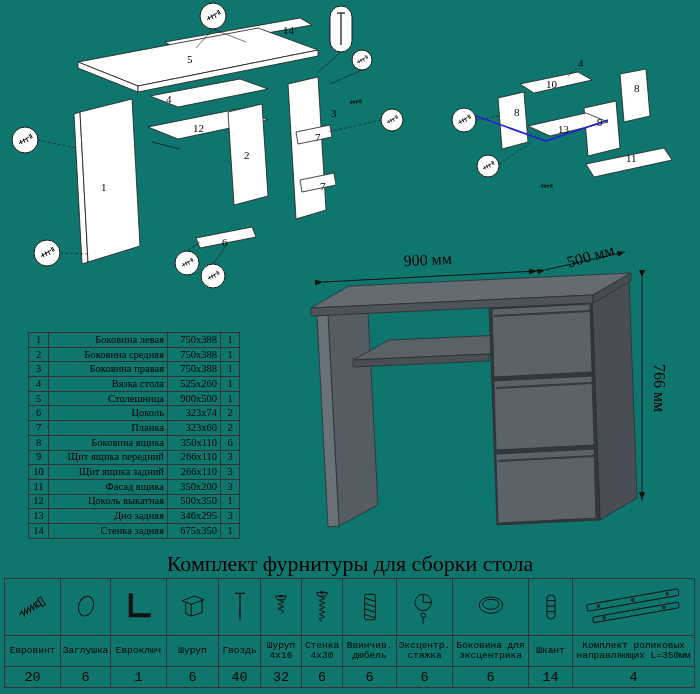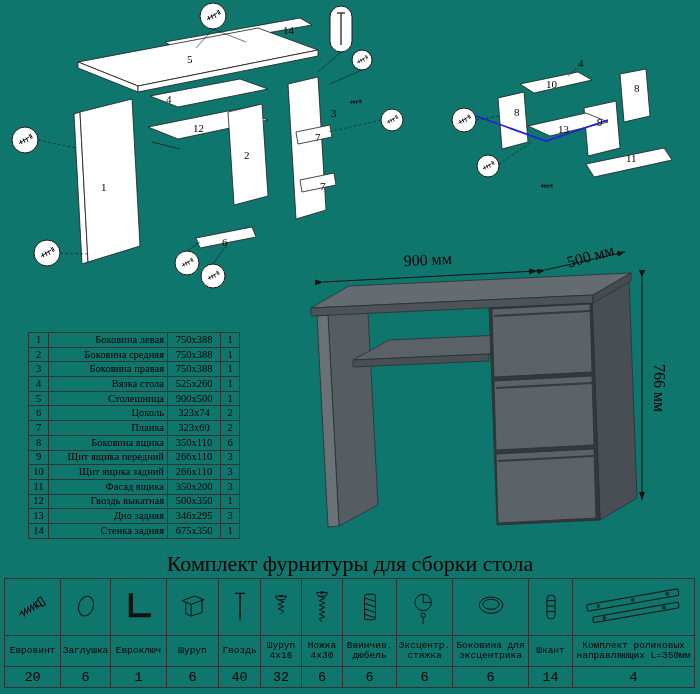--- a/index.html
+++ b/index.html
@@ -11,21 +11,21 @@
   .diagram-right{left:450px;top:56px;}
   .desk-render{left:293px;top:248px;}
   .part-num{font-family:"Liberation Serif",serif;font-size:11px;fill:#000;}
   .dim-text{font-family:"Liberation Serif",serif;font-size:16px;fill:#000;}
   
   .parts-table{position:absolute;left:28px;top:332px;border-collapse:collapse;
        font-size:10.5px;line-height:12px;}
   .parts-table td{border:1px solid #333;padding:0 3px;height:13.7px;white-space:nowrap;}
   .parts-table .c-num{width:13px;text-align:center;}
   .parts-table .c-name{width:112px;text-align:right;}
-  .parts-table .c-size{width:46px;text-align:center;}
+  .parts-table .c-size{width:46px;text-align:right;}
   .parts-table .c-qty{width:12px;text-align:center;}
   
   .section-title{position:absolute;left:0;right:0;top:551px;text-align:center;
        font-size:22px;}
   
   .hw-table{position:absolute;left:4px;top:578px;border-collapse:collapse;table-layout:fixed;font-family:Liberation Mono, monospace;}
   .hw-table td{border:1px solid #333;text-align:center;vertical-align:middle;padding:0;}
   .hw-icon-cell{height:56px;}
   .hw-name{height:30px;font-size:9.5px;line-height:10.5px;padding:1px 1px;}
   .hw-qty{height:20px;font-size:13.5px;margin-left:29px;}
@@ -259,21 +259,21 @@
           <td class="c-qty">3</td>
         </tr>
         <tr>
           <td class="c-num">11</td>
           <td class="c-name">Фасад ящика</td>
           <td class="c-size">350x200</td>
           <td class="c-qty">3</td>
         </tr>
         <tr>
           <td class="c-num">12</td>
-          <td class="c-name">Гвоздь выкатная</td>
+          <td class="c-name">Цоколь выкатная</td>
           <td class="c-size">500x350</td>
           <td class="c-qty">1</td>
         </tr>
         <tr>
           <td class="c-num">13</td>
           <td class="c-name">Дно задняя</td>
           <td class="c-size">346x295</td>
           <td class="c-qty">3</td>
         </tr>
         <tr>
@@ -383,21 +383,21 @@
               </g>
             </svg></td>
         </tr>
       <tr>
           <td class="hw-name">Евровинт</td>
           <td class="hw-name">Заглушка</td>
           <td class="hw-name">Евроключ</td>
           <td class="hw-name">Шуруп</td>
           <td class="hw-name">Гвоздь</td>
           <td class="hw-name">Шуруп 4x16</td>
-          <td class="hw-name">Ножка 4x30</td>
+          <td class="hw-name">Стенка 4x30</td>
           <td class="hw-name">Ввинчив. дюбель</td>
           <td class="hw-name">Эксцентр. стяжка</td>
           <td class="hw-name">Боковина для эксцентрика</td>
           <td class="hw-name">Шкант</td>
           <td class="hw-name">Комплект роликовых направляющих L=350мм</td>
         </tr>
       <tr>
           <td class="hw-qty">20</td>
           <td class="hw-qty">6</td>
           <td class="hw-qty">1</td>

